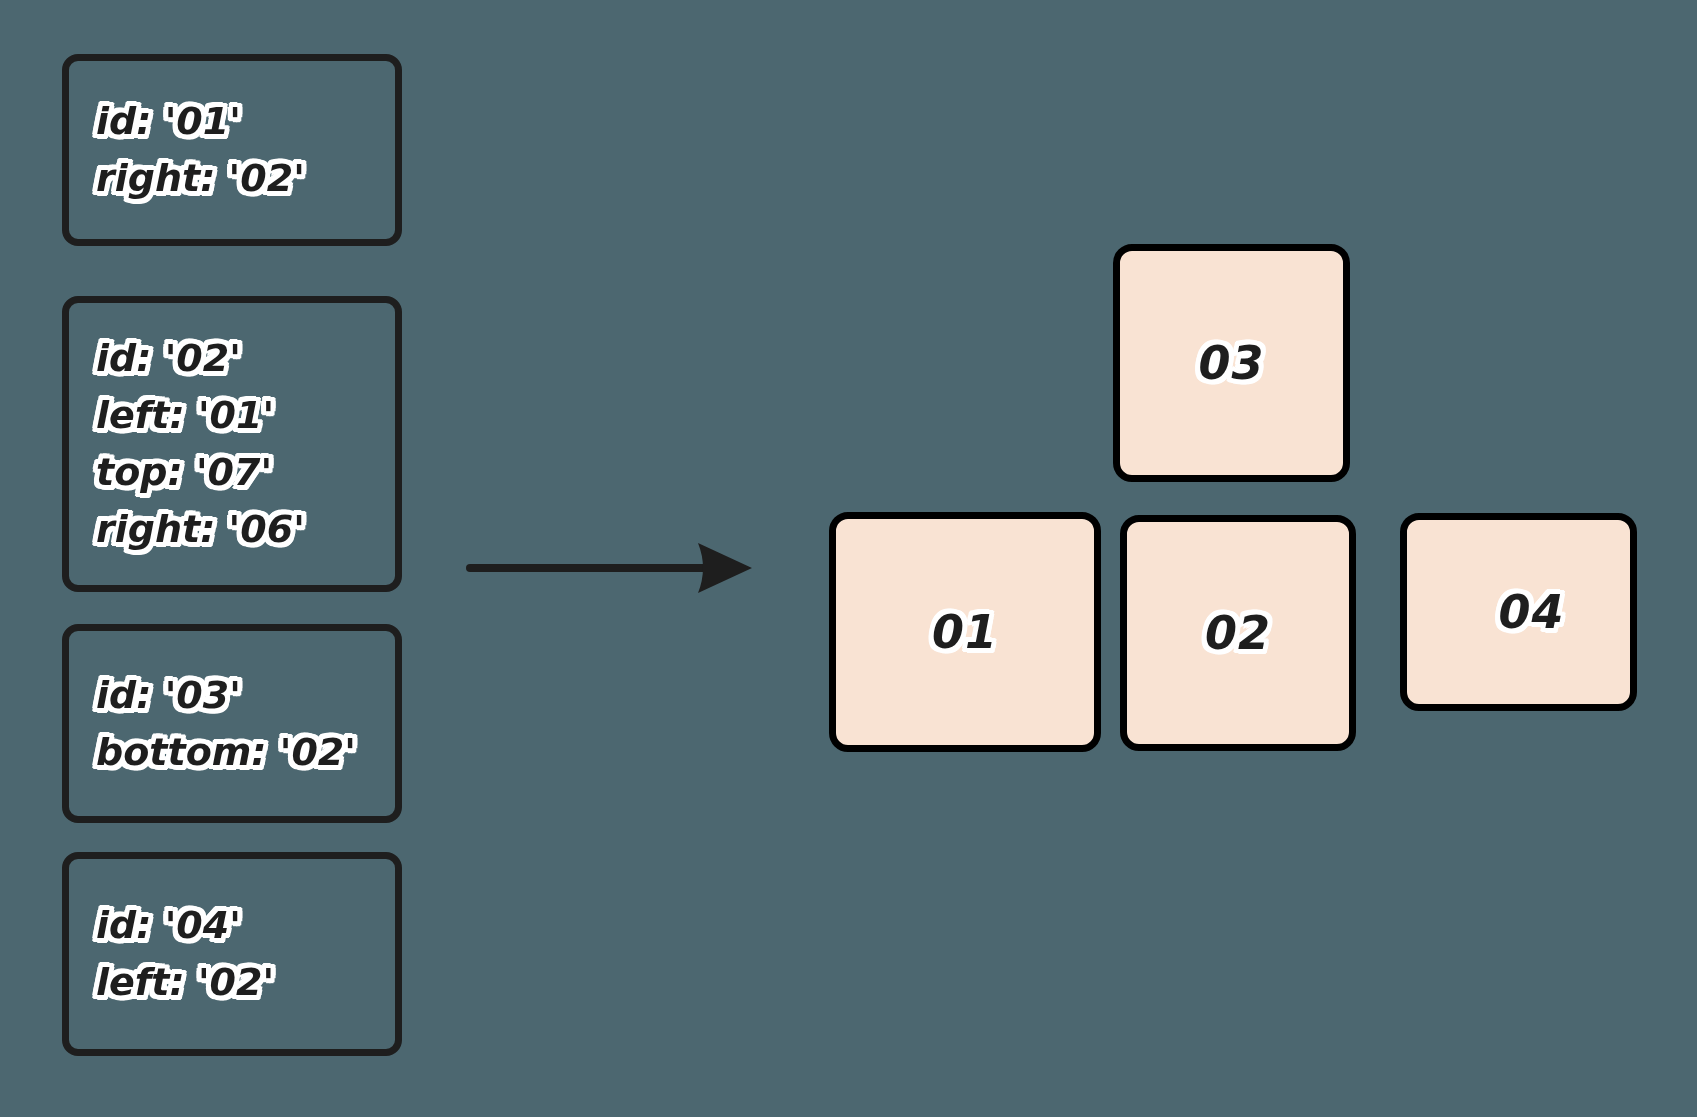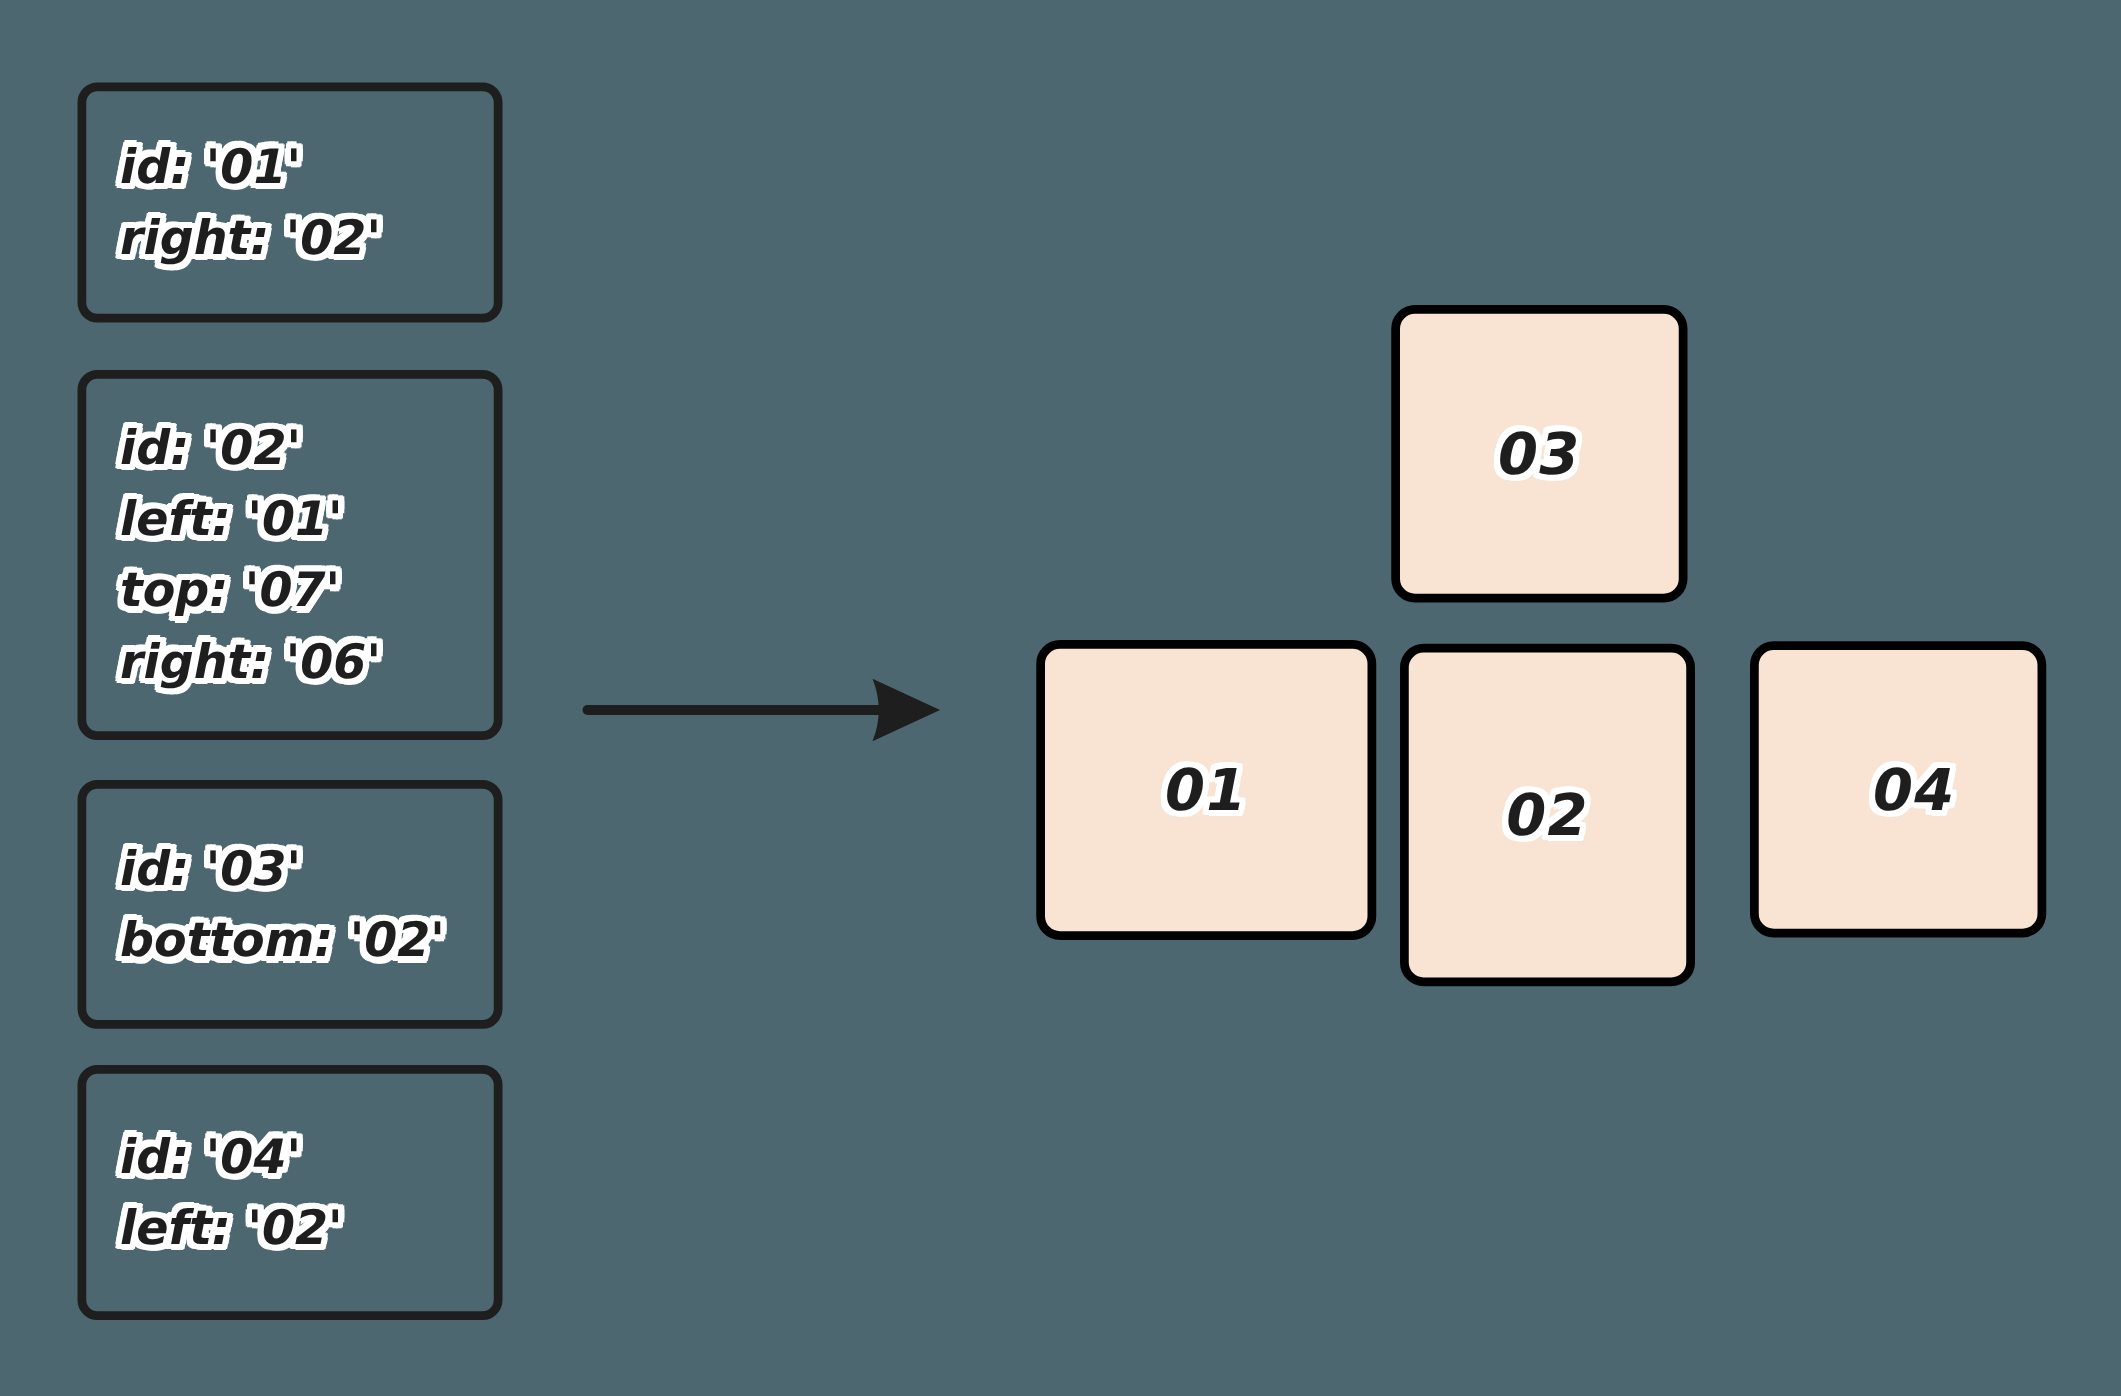--- a/index.html
+++ b/index.html
@@ -19,21 +19,21 @@
     left: 62px;
     width: 340px;
     border: 7px solid #1e1e1e;
     border-radius: 16px;
     display: flex;
     flex-direction: column;
     justify-content: center;
     padding-left: 27px;
     background: transparent;
   }
-  .def-card-01 { top: 66px;  height: 192px; }
+  .def-card-01 { top: 54px;  height: 192px; }
   .def-card-02 { top: 296px; height: 296px; }
   .def-card-03 { top: 624px; height: 199px; }
   .def-card-04 { top: 852px; height: 204px; }
 
   .outlined {
     color: #1e1e1e;
     font-weight: bold;
     font-style: italic;
     text-shadow:
       -4px -4px 0 #fff,  4px -4px 0 #fff,
@@ -63,22 +63,22 @@
     position: absolute;
     border: 7px solid #000000;
     border-radius: 19px;
     background: #f9e3d3;
     display: flex;
     align-items: center;
     justify-content: center;
   }
   .node-03 { left: 1113px; top: 244px; width: 237px; height: 238px; }
   .node-01 { left: 829px;  top: 512px; width: 272px; height: 240px; }
-  .node-02 { left: 1120px; top: 515px; width: 236px; height: 274px; }
-  .node-04 { left: 1400px; top: 513px; width: 237px; height: 237px; padding-left: 26px; }
+  .node-02 { left: 1120px; top: 515px; width: 236px; height: 236px; }
+  .node-04 { left: 1400px; top: 513px; width: 237px; height: 198px; padding-left: 26px; }
   .node-label { font-size: 46px; letter-spacing: 1px; }
 </style>
 </head>
 <body>
 
 <div class="canvas" style="background: rgb(76, 103, 112);">
 
   <div class="def-card def-card-01">
     <div class="def-line outlined">id: '01'</div>
     <div class="def-line outlined">right: '02'</div>

